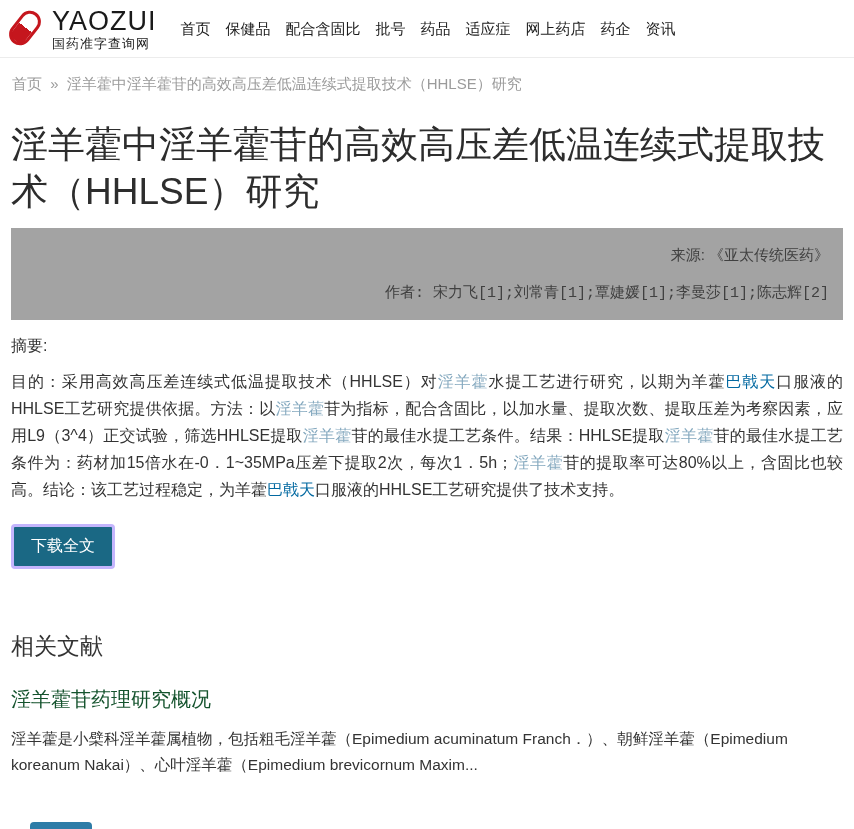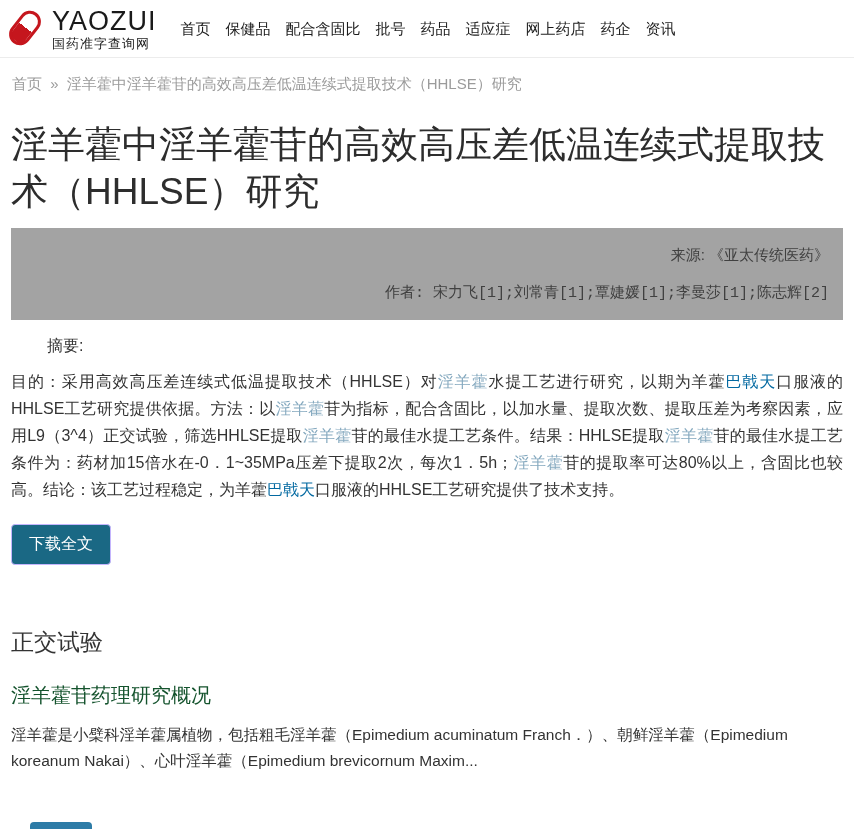--- a/index.html
+++ b/index.html
@@ -53,36 +53,36 @@
   .meta-box {
     margin-top: 13px;
     background: #a3a3a3;
     padding: 17px 14px 16px 14px;
     text-align: right;
     font-size: 15px; color: #404040;
   }
   .meta-box .meta-line { line-height: 20px; }
   .meta-box .meta-line + .meta-line { margin-top: 19px; font-family: Liberation Mono, monospace; }
 
-  .abstract-label { margin-top: 16px; font-size: 16px; color: #333; margin-left: 36px; }
+  .abstract-label { margin-top: 16px; font-size: 16px; color: #333; }
   .abstract {
     margin-top: 11px;
     font-size: 16px; line-height: 27px; color: #333;
     text-align: justify;
   }
   .inline-link { text-decoration: none; color: #0369a1; cursor: pointer; }
   .inline-link.visited { color: #85a9bf; }
 
   .keywords { margin-top: 14px; font-size: 15.5px; color: #333; }
 
   .download-btn {
     margin-top: 21px;
     display: inline-block;
     background: #1a6884;
-    border: 1px solid #c4b5fd;
+    border: 3px solid #c4b5fd;
     border-radius: 4px;
     color: #fff;
     font-size: 16px;
     padding: 9px 17px;
     cursor: pointer;
     font-family: inherit;
   }
 
   
   .related { padding: 0 11px; margin-top: 62px; }
@@ -155,21 +155,21 @@
     </div>
 
     <div class="abstract-label">摘要:</div>
     <p class="abstract"><span>目的：采用高效高压差连续式低温提取技术（HHLSE）对</span><a href="#" class="inline-link visited">淫羊藿</a><span>水提工艺进行研究，以期为羊藿</span><a href="#" class="inline-link">巴戟天</a><span>口服液的HHLSE工艺研究提供依据。方法：以</span><a href="#" class="inline-link visited">淫羊藿</a><span>苷为指标，配合含固比，以加水量、提取次数、提取压差为考察因素，应用L9（3^4）正交试验，筛选HHLSE提取</span><a href="#" class="inline-link visited">淫羊藿</a><span>苷的最佳水提工艺条件。结果：HHLSE提取</span><a href="#" class="inline-link visited">淫羊藿</a><span>苷的最佳水提工艺条件为：药材加15倍水在-0．1~35MPa压差下提取2次，每次1．5h；</span><a href="#" class="inline-link visited">淫羊藿</a><span>苷的提取率可达80%以上，含固比也较高。结论：该工艺过程稳定，为羊藿</span><a href="#" class="inline-link">巴戟天</a><span>口服液的HHLSE工艺研究提供了技术支持。</span></p>
 
 
     <button class="download-btn">下载全文</button>
   </div>
 
   <div class="related">
-    <h2 class="related-heading">正交试验</h2>
+    <h2 class="related-heading">相关文献</h2>
 
     <div>
       <a href="#" class="related-item-title">淫羊藿苷药理研究概况</a>
       <p class="related-desc">淫羊藿是小檗科淫羊藿属植物，包括粗毛淫羊藿（Epimedium acuminatum Franch．）、朝鲜淫羊藿（Epimedium koreanum Nakai）、心叶淫羊藿（Epimedium brevicornum Maxim...</p>
       <div class="related-source">
         
         
       </div>
     </div>
   </div>

